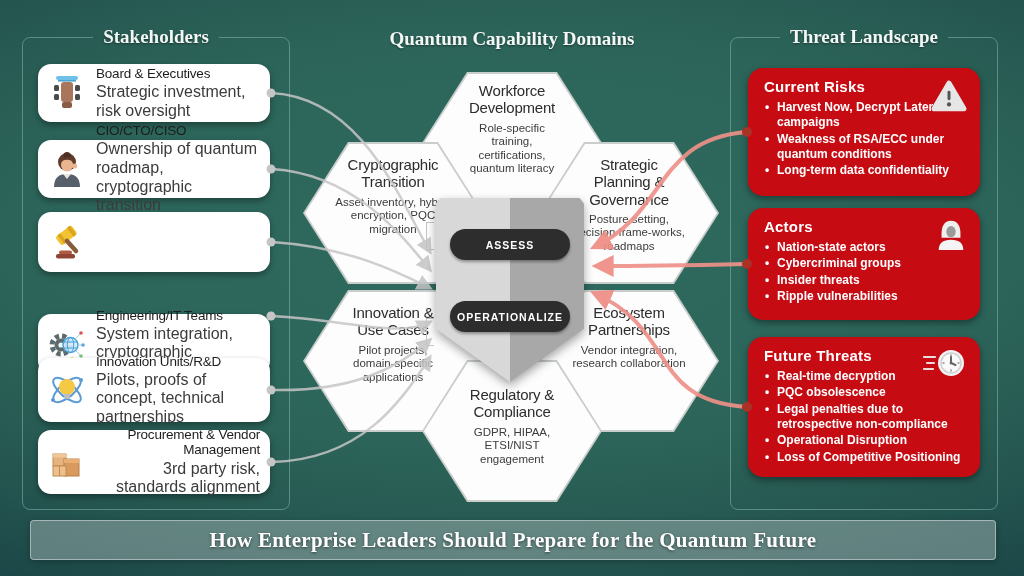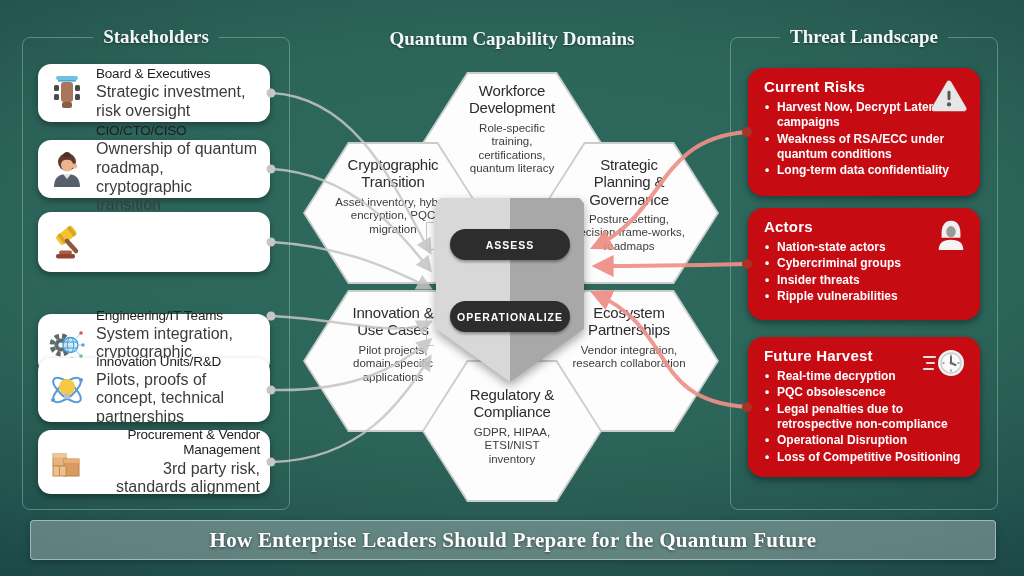--- a/index.html
+++ b/index.html
@@ -207,21 +207,21 @@
     <div class="hx-content">
       <div class="hx-title" style="width:100px;">Ecosystem Partnerships</div>
       <div class="hx-sub" style="width:118px;">Vendor integration, research collaboration</div>
     </div>
   </div>
   <div class="hex" id="hex-regulatory" style="left:422px;top:360px;">
     <div class="hx-border"></div>
       <div class="hx-fill"></div>
     <div class="hx-content">
       <div class="hx-title" style="width:96px;">Regulatory &amp; Compliance</div>
-      <div class="hx-sub" style="width:104px;">GDPR, HIPAA, ETSI/NIST inventory</div>
+      <div class="hx-sub" style="width:104px;">GDPR, HIPAA, ETSI/NIST engagement</div>
     </div>
   </div>
 
   <svg id="connectors" width="1024" height="576">
     <defs>
       <marker id="ah-gray" viewBox="0 0 10 10" refX="8" refY="5" markerWidth="6.5" markerHeight="6.5" orient="auto">
           <path d="M0,0 L10,5 L0,10 Z" fill="#c4c4c4"></path>
         </marker>
       <marker id="ah-red" viewBox="0 0 10 10" refX="8" refY="5" markerWidth="5.5" markerHeight="5.5" orient="auto">
           <path d="M0,0 L10,5 L0,10 Z" fill="#ee8d84"></path>
@@ -310,21 +310,21 @@
           <circle cx="29" cy="16" r="10" fill="#fafafa" stroke="#cfcfcf" stroke-width="1.5"></circle>
           <line x1="29" y1="7.5" x2="29" y2="9.5" stroke="#8a8a8a" stroke-width="1.5"></line>
           <line x1="29" y1="22.5" x2="29" y2="24.5" stroke="#8a8a8a" stroke-width="1.5"></line>
           <line x1="20.5" y1="16" x2="22.5" y2="16" stroke="#8a8a8a" stroke-width="1.5"></line>
           <line x1="35.5" y1="16" x2="37.5" y2="16" stroke="#8a8a8a" stroke-width="1.5"></line>
           <line x1="29" y1="16" x2="29" y2="10" stroke="#666" stroke-width="2" stroke-linecap="round"></line>
           <line x1="29" y1="16" x2="33.5" y2="18" stroke="#666" stroke-width="2" stroke-linecap="round"></line>
           <circle cx="29" cy="16" r="1.4" fill="#666"></circle>
         </svg>
     </span>
-    <div class="tb-title">Future Harvest</div>
+    <div class="tb-title">Future Threats</div>
     <ul class="tb-list">
       <li>Real-time decryption</li>
       <li>PQC obsolescence</li>
       <li>Legal penalties due to retrospective non-compliance</li>
       <li>Operational Disruption</li>
       <li>Loss of Competitive Positioning</li>
     </ul>
   </div>
 
   <div class="banner">

